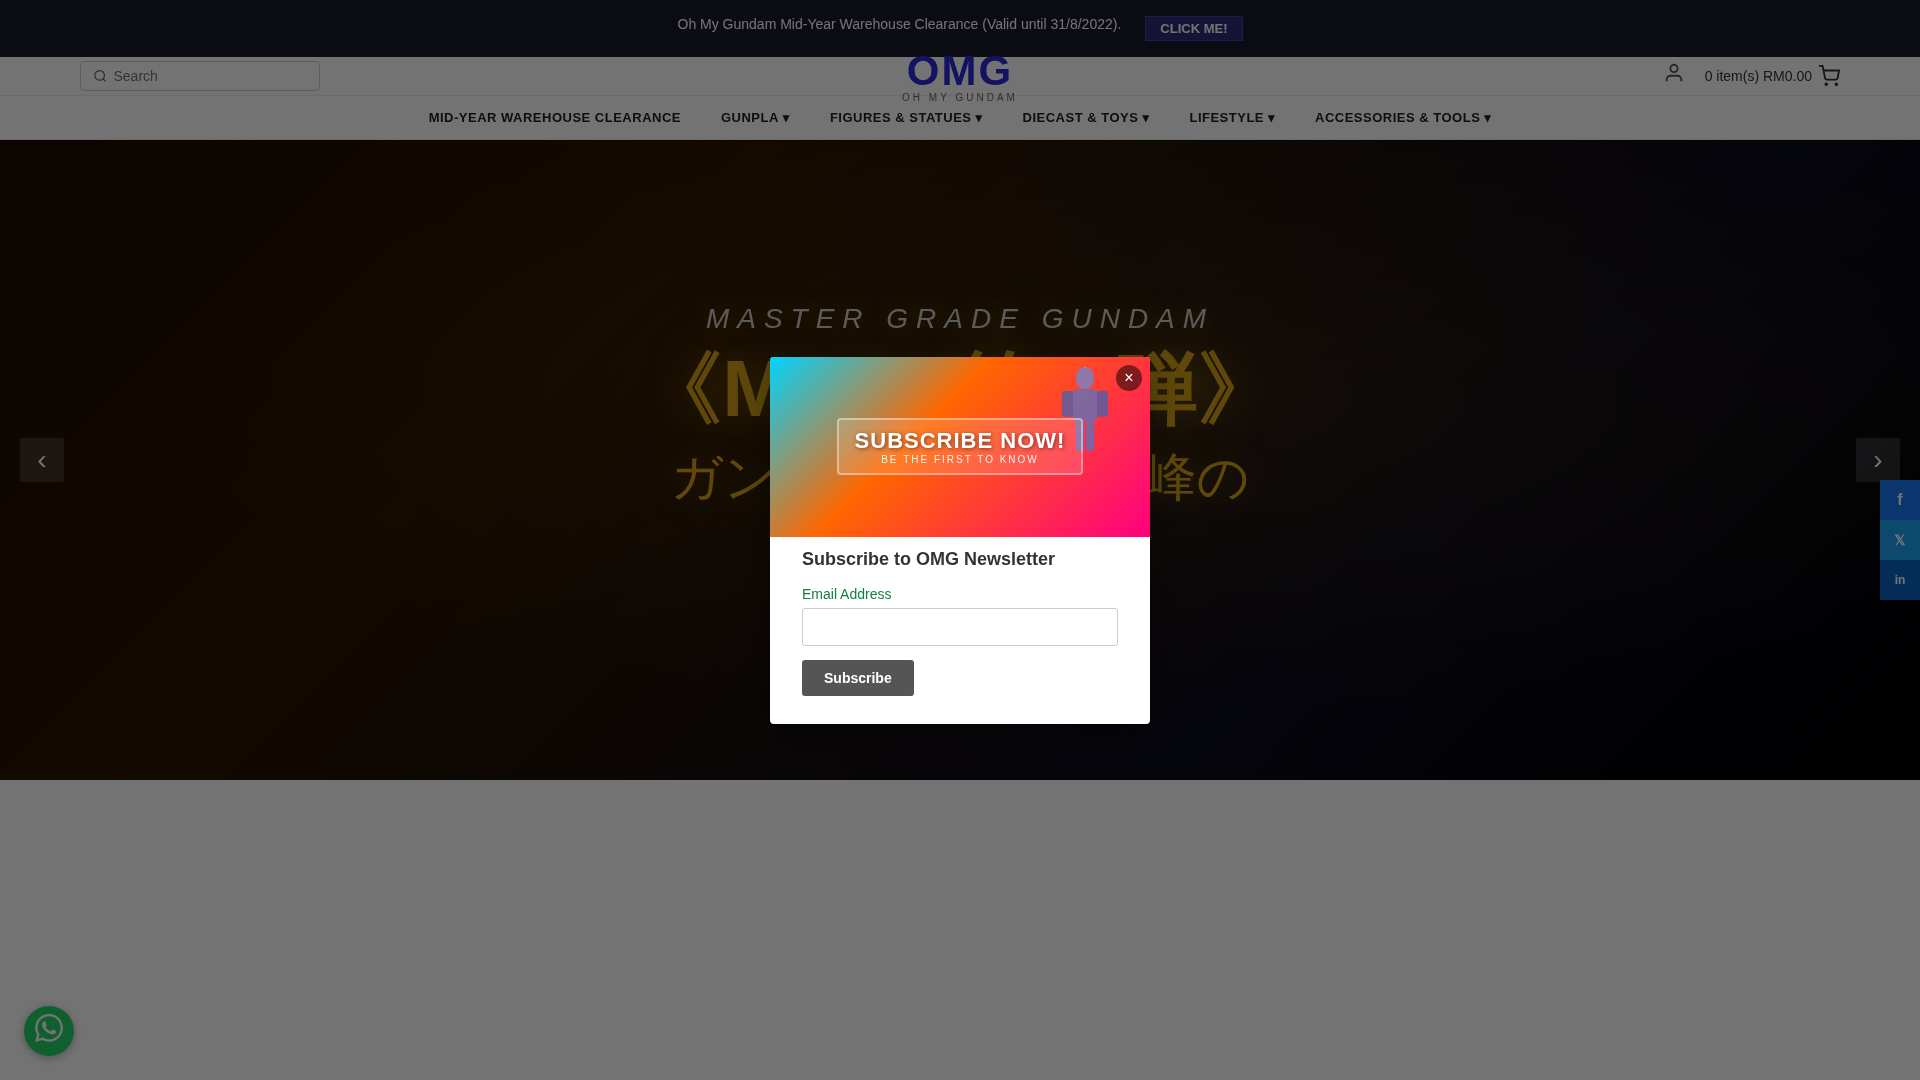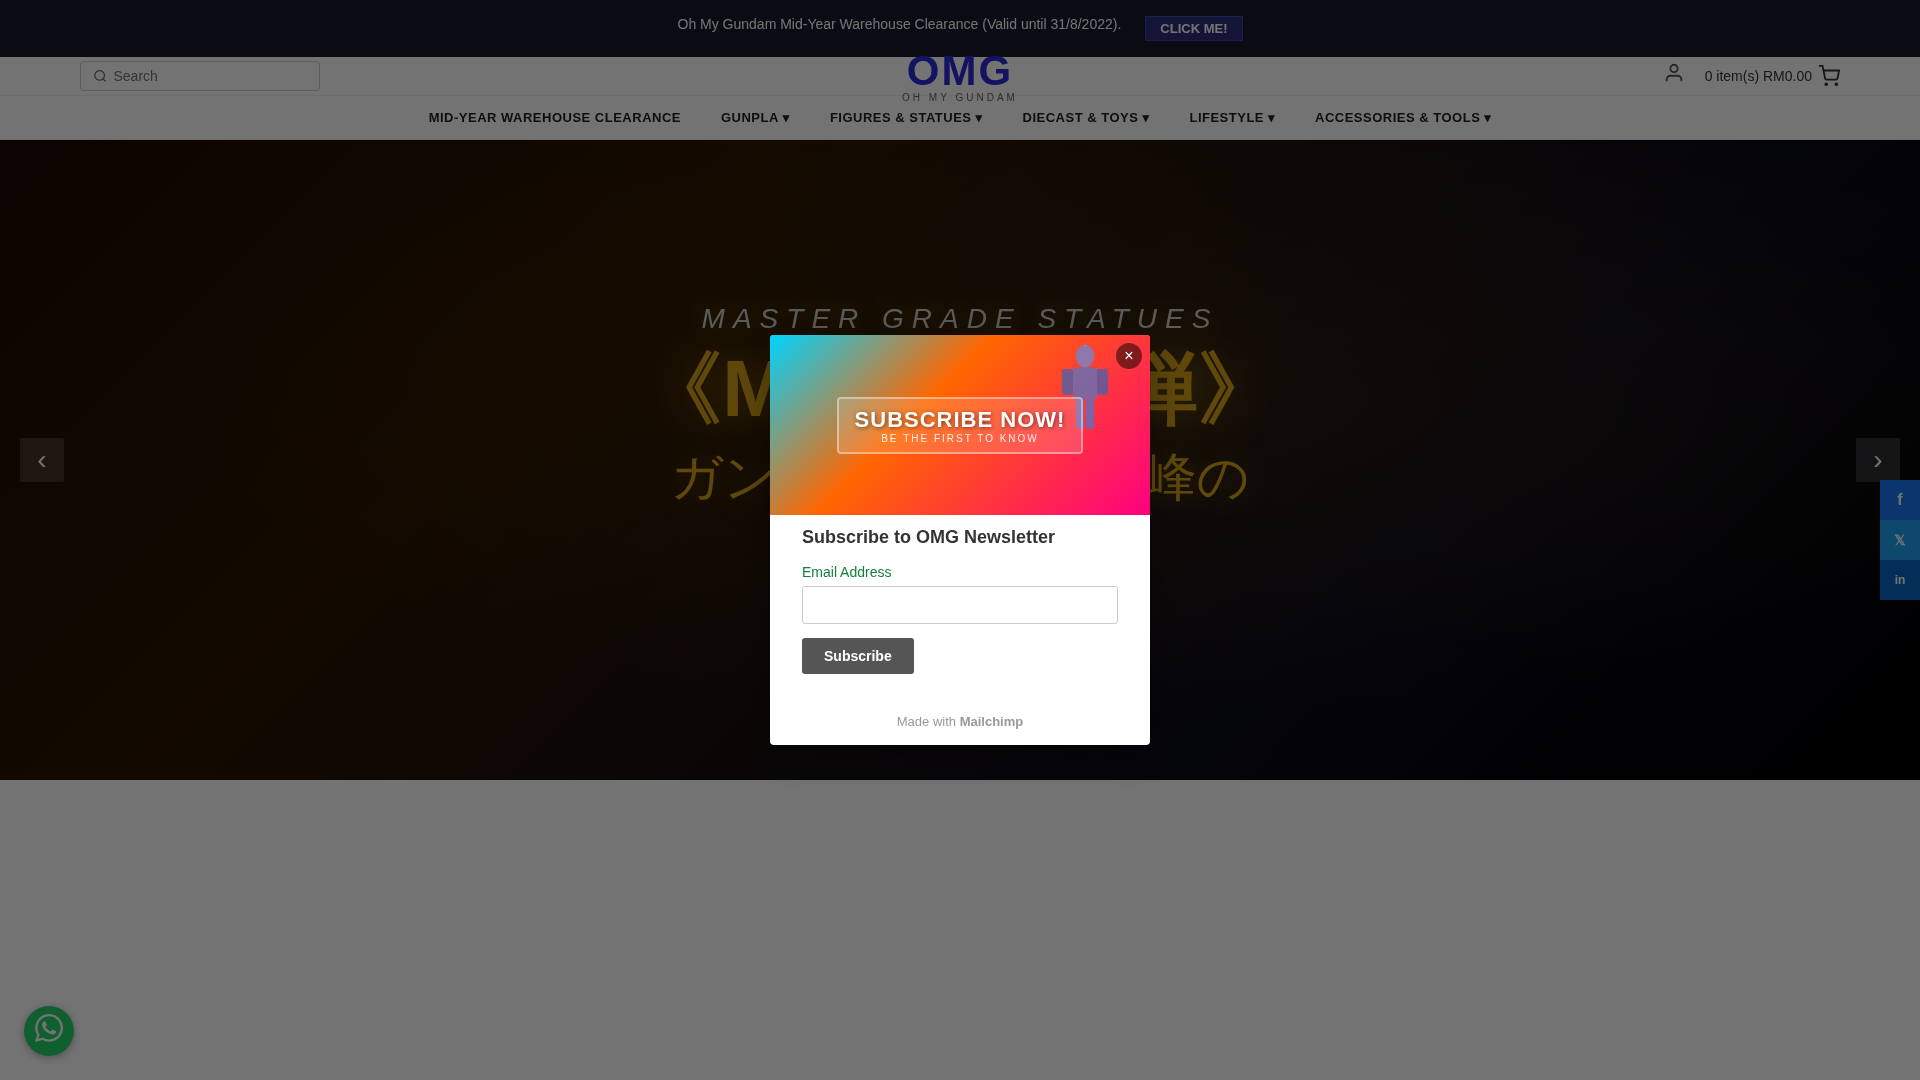--- a/index.html
+++ b/index.html
@@ -420,21 +420,21 @@
   <div class="nav-item">
     <span>ACCESSORIES &amp; TOOLS</span>
     <span>▾</span>
   </div>
 </nav>
 
 <section class="hero">
   <div class="hero-overlay"></div>
   <button class="hero-nav-left">‹</button>
   <div class="hero-content">
-    <div class="hero-subtitle">MASTER   GRADE   STATUES</div>
+    <div class="hero-subtitle">MASTER   GRADE   GUNDAM</div>
     <div class="hero-title-jp">《MGEX第二弾》</div>
     <div class="hero-desc-jp">ガンプラ史上の最高峰の</div>
     <div class="hero-quote">"金属表現"</div>
   </div>
   <button class="hero-nav-right">›</button>
 </section>
 
 <div class="social-sidebar">
   <div class="social-btn social-fb">
     <span style="font-weight:bold;font-size:16px;">f</span>
@@ -482,18 +482,14 @@
       </svg>
     </div>
 
     <div class="modal-body">
       <div class="modal-title">Subscribe to OMG Newsletter</div>
       <label class="modal-label">Email Address</label>
       <input type="email" class="modal-input" placeholder="" style="">
       <button class="modal-subscribe-btn">Subscribe</button>
     </div>
 
-    <div class="modal-footer">
-      <span>Made with</span>
-      <a href="#">Mailchimp</a>
-    </div>
   </div>
 </div>
 
 </body></html>

